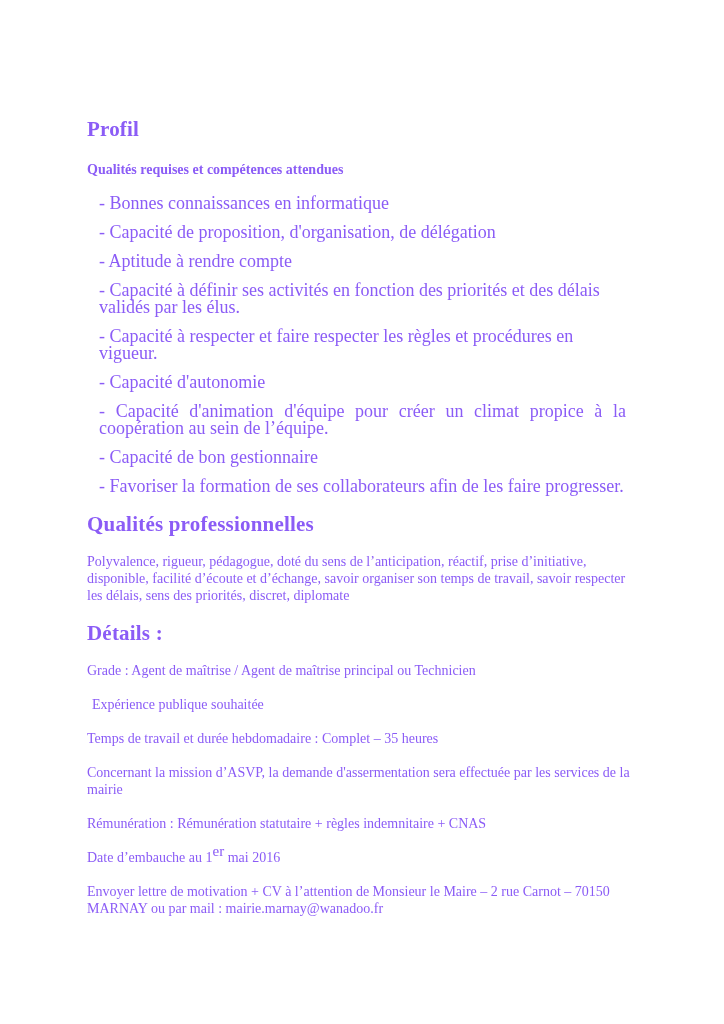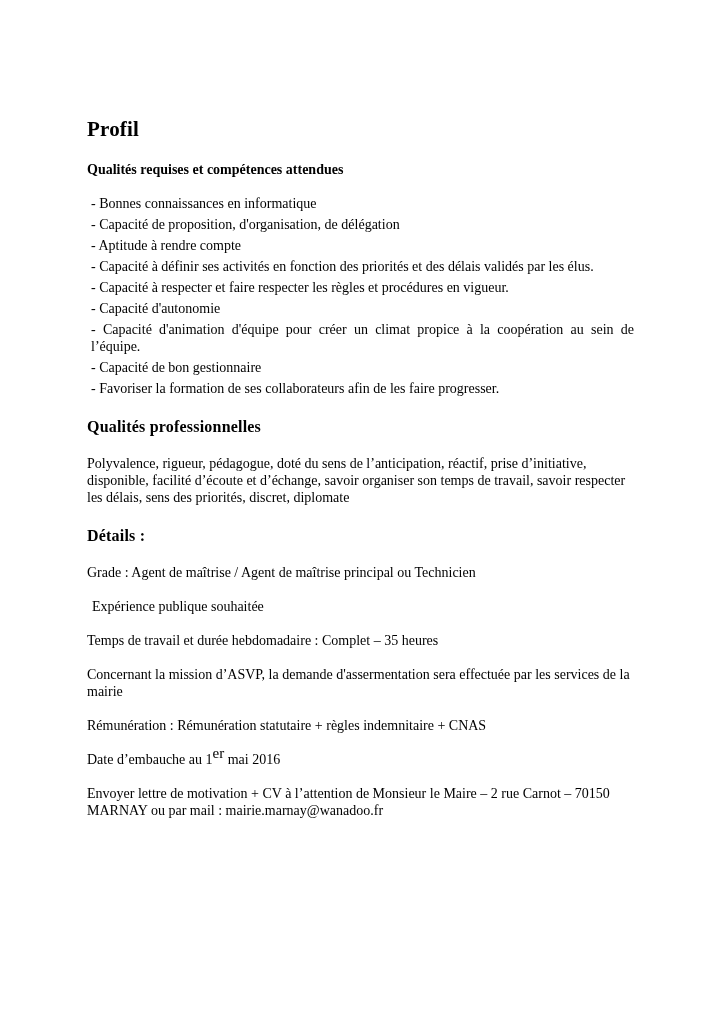--- a/index.html
+++ b/index.html
@@ -7,21 +7,21 @@
     padding: 0;
     background: #ffffff;
   }
   .page {
     position: relative;
     width: 724px;
     height: 962px;
     background: #ffffff;
     overflow: hidden;
     font-family: "Liberation Serif", "DejaVu Serif", serif;
-    color: #000000;
+    color: #8b5cf6;
   }
   .content {
     position: absolute;
     left: 87px;
     top: 118px;
     width: 551px;
   }
   .h-large {
     font-size: 21px;
     font-weight: bold;
@@ -37,29 +37,29 @@
   }
   .body-text {
     font-size: 14px;
     line-height: 17px;
     margin: 12px 0 17px 0;
   }
   .list {
     margin: 0 0 0 0;
   }
   .list-item {
-    font-size: 14px;
+    font-size: 18px;
     line-height: 17px;
-    margin: 4px;
+    margin: 12px;
   }
   .list-item.justified {
     text-align: justify;
   }
   .section-heading {
-    font-size: 16px;
+    font-size: 21px;
     font-weight: bold;
     line-height: 23px;
     margin: 18px 0 17px 0;
     letter-spacing: 0.2px;
   }
   .indented {
     padding-left: 5px;
   }
   sup.ord {
     font-size: 15px;

